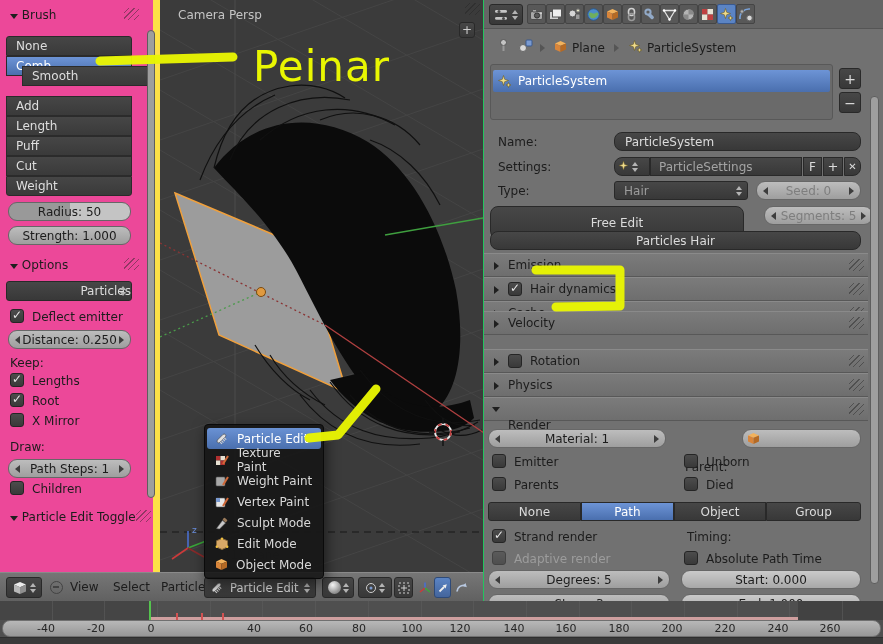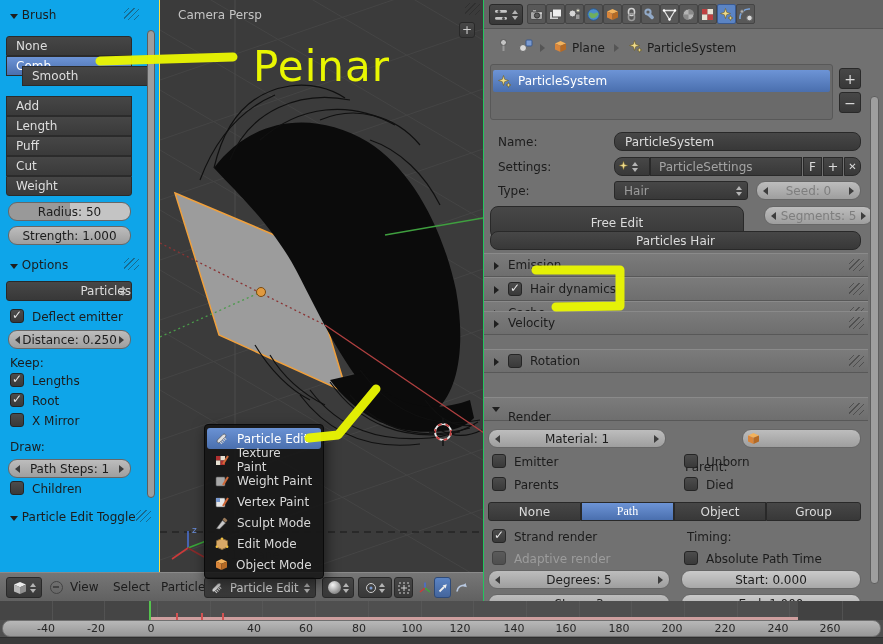--- a/index.html
+++ b/index.html
@@ -127,21 +127,21 @@
       </g>
     </svg>
     <span class="lbl" style="left:18px;top:8px;color:#c4c4c4;">Camera Persp</span>
     <span class="lbl" style="left:66px;top:548px;color:#2e2e2e;">(1) Plane</span>
     <div class="dbtn" style="left:299px;top:22px;width:16px;height:16px;border-radius:3px;color:#cfcfcf;">
         <span>+</span>
       </div>
     <div class="grip" style="right:3px;top:3px;"></div>
   </div>
 
-  <div class="abs" style="left:0;top:0;width:160px;height:572px;background:#0ea5e9;border-right:1px solid #fde047;text-decoration:underline;">
+  <div class="abs" style="left:0;top:0;width:160px;height:572px;background:#ec4899;border-right:7px solid #fde047;text-decoration:underline;">
     <div class="lbl" style="left:10px;top:8px;"><span class="tri-d"></span> <span class="hdr">Brush</span></div>
     <div class="grip" style="left:124px;top:8px;"></div>
 
     <div class="brushbtn" style="top:36px;border-radius:3px 3px 0 0;">
         <span>None</span>
       </div>
     <div class="brushbtn sel" style="top:56px;">
         <span>Comb</span>
       </div>
     <div class="brushbtn" style="top:66px;margin-left:16px;">
@@ -558,23 +558,28 @@
         <span class="tri-r" style="position:absolute;left:10px;top:8px;"></span>
         <span class="lbl hdr" style="left:24px;top:4px;">Velocity</span>
         <div class="grip" style="right:4px;top:5px;"></div>
       </div>
     <div class="sect" style="top:349px;">
         <span class="tri-r" style="position:absolute;left:10px;top:8px;"></span>
         <div class="cb" style="left:24px;top:4px;"></div>
         <span class="lbl hdr" style="left:46px;top:4px;">Rotation</span>
         <div class="grip" style="right:4px;top:5px;"></div>
       </div>
+    <div class="sect" style="top:373px;">
+        <span class="tri-r" style="position:absolute;left:10px;top:8px;"></span>
+        <span class="lbl hdr" style="left:24px;top:4px;">Physics</span>
+        <div class="grip" style="right:4px;top:5px;"></div>
+      </div>
     <div class="sect" style="top:397px;">
         <span class="tri-d" style="position:absolute;left:8px;top:9px;"></span>
-        <span class="lbl hdr" style="left:24px;top:12px;">Render</span>
+        <span class="lbl hdr" style="left:24px;top:20px;">Render</span>
         <div class="grip" style="right:4px;top:5px;"></div>
       </div>
 
     <div class="pill" style="left:4px;top:429px;width:178px;height:19px;">
         <span class="sL"></span>
         <span>Material: 1</span>
         <span class="sR"></span>
       </div>
     <span class="lbl" style="left:201px;top:432px;margin-top:28px;">Parent:</span>
     <div class="pill" style="left:258px;top:429px;width:119px;height:19px;justify-content:flex-start;padding-left:4px;">
@@ -591,21 +596,21 @@
     <span class="lbl" style="left:222px;top:455px;">Unborn</span>
     <div class="cb" style="left:8px;top:477px;"></div>
     <span class="lbl" style="left:30px;top:478px;">Parents</span>
     <div class="cb" style="left:200px;top:477px;"></div>
     <span class="lbl" style="left:222px;top:478px;">Died</span>
 
     <div class="abs" style="left:4px;top:502px;width:373px;height:19px;">
       <div class="seg" style="left:0;width:93px;border-radius:3px 0 0 3px;">
           <span>None</span>
         </div>
-      <div class="seg sel" style="left:93px;width:93px;font-family:Liberation Serif, serif;">
+      <div class="seg sel" style="left:93px;width:93px;">
           <span>Path</span>
         </div>
       <div class="seg" style="left:186px;width:92px;">
           <span>Object</span>
         </div>
       <div class="seg" style="left:278px;width:95px;border-radius:0 3px 3px 0;">
           <span>Group</span>
         </div>
     </div>
 

